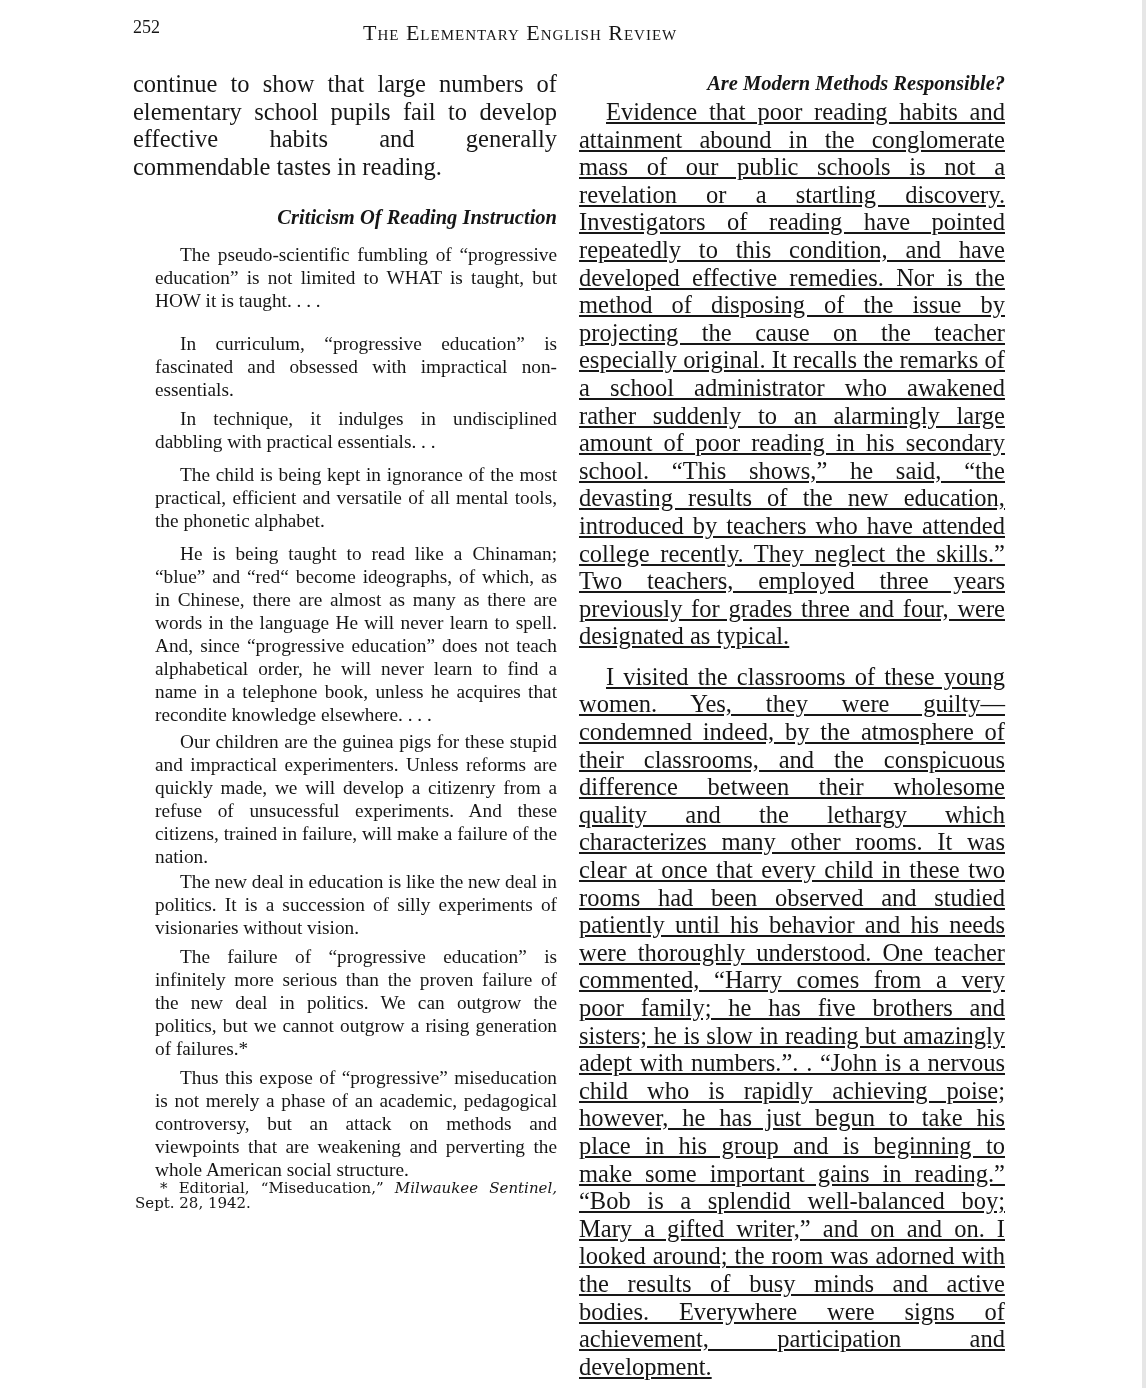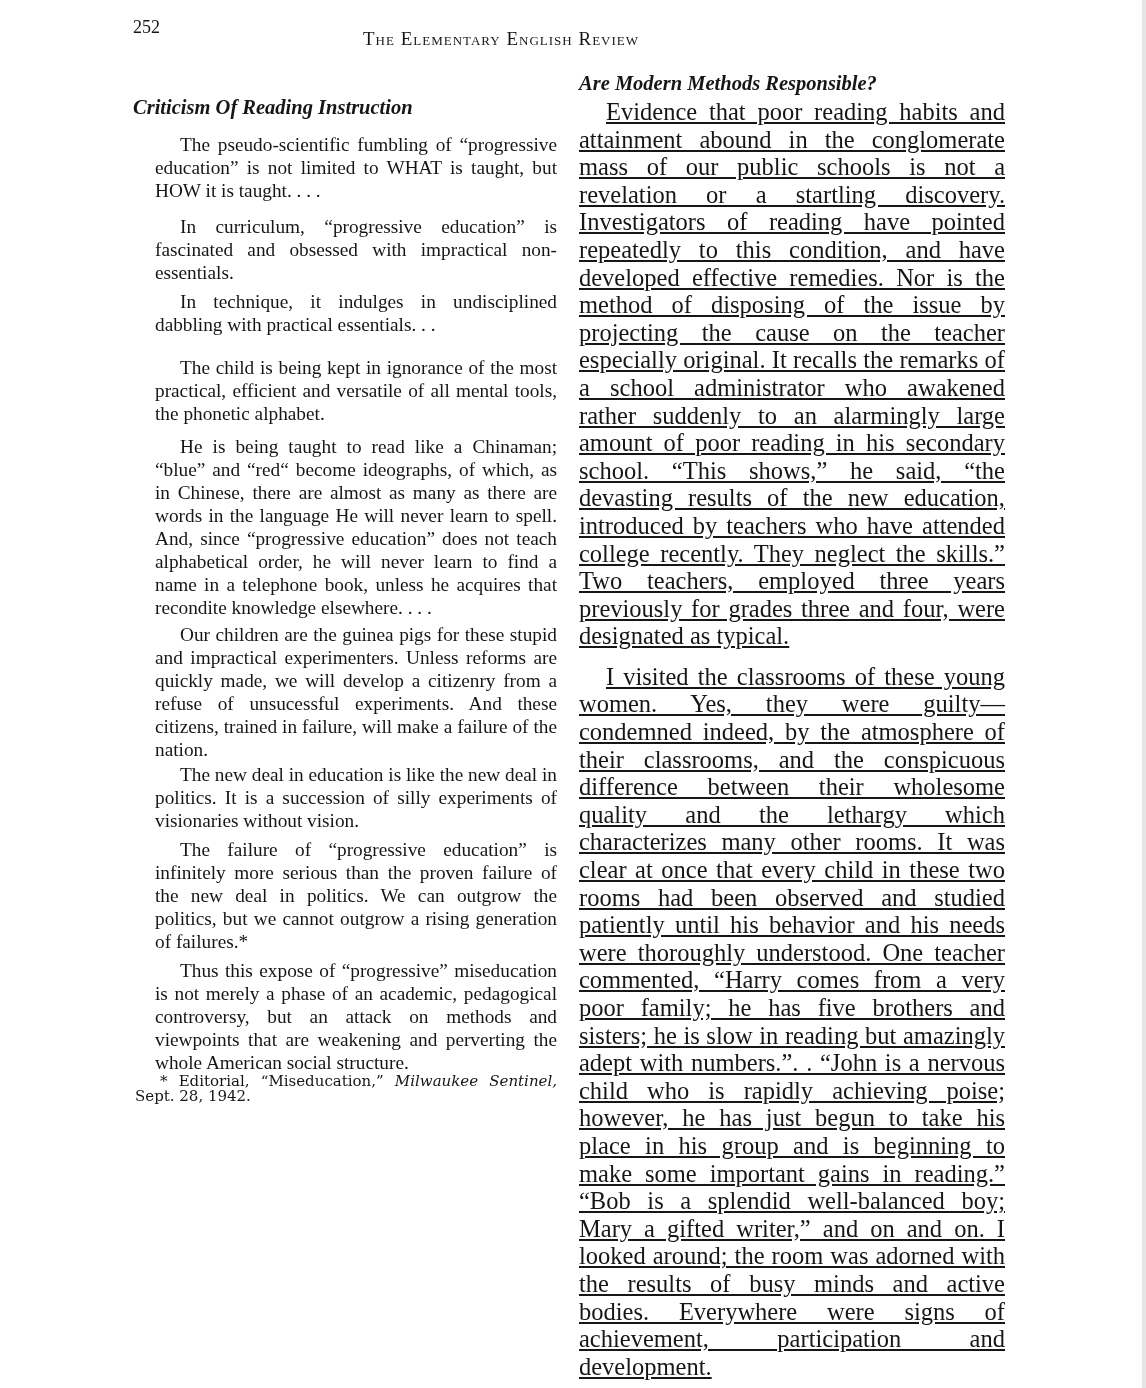--- a/index.html
+++ b/index.html
@@ -3,53 +3,54 @@
 <meta charset="utf-8">
 <style>
   html, body { margin:0; padding:0; }
   body {
     width:1146px; height:1388px; background:#ffffff; position:relative; overflow:hidden;
     font-family: "Liberation Serif", "DejaVu Serif", serif; color:#161616;
   }
   .edge-strip { position:absolute; right:0; top:0; width:4px; height:1388px; background:#e6e6e6; }
   .page-number { position:absolute; left:133px; top:17px; font-size:18px; font-weight:normal; }
   .running-head {
-    position:absolute; left:363px; top:28px; font-size:19px; letter-spacing:1px;
+    position:absolute; left:363px; top:20px; font-size:22px; letter-spacing:1px;
     font-variant:small-caps;
   }
   .col { position:absolute; top:70px; }
   .col-left { left:133px; width:424px; }
   .col-right { left:579px; width:426px; }
   p { margin:0; text-align:justify; }
   .body-text { font-size:24.5px; line-height:27.6px; }
   .indent { text-indent:27px;text-decoration:underline; }
   .heading {
-    font-style:italic; font-weight:bold; text-align:left; font-size:20.5px; line-height:26px;
+    font-style:italic; font-weight:bold; text-align:right; font-size:20.5px; line-height:26px;
   }
   .quote { padding-left:22px; font-size:19.3px; line-height:23px; }
   .quote p { text-indent:25px; }
   .footnote { font-family:"DejaVu Serif", serif; font-size:15px; line-height:15px; margin-left:-20px; }
   .footnote .ital { font-style:italic; }
 </style>
 </head>
 <body>
 
 <div class="edge-strip"></div>
 
 <div class="page-number">252</div>
 <div class="running-head">The Elementary English Review</div>
 
 <div class="col col-left">
+  <p class="body-text">continue to show that large numbers of elementary school pupils fail to develop effective habits and generally commendable tastes in reading.</p>
   <div class="heading" style="margin-top:24px;">Criticism Of Reading Instruction</div>
 
   <div class="quote" style="margin-top:13px;">
     <p>The pseudo-scientific fumbling of “progressive education” is not limited to WHAT is taught, but HOW it is taught. . . .</p>
-    <p style="margin-top:13px;">In curriculum, “progressive education” is fascinated and obsessed with impractical non-essentials.</p>
+    <p style="margin-top:20px;">In curriculum, “progressive education” is fascinated and obsessed with impractical non-essentials.</p>
     <p style="margin-top:6px;">In technique, it indulges in undisciplined dabbling with practical essentials. . .</p>
-    <p style="margin-top:20px;">The child is being kept in ignorance of the most practical, efficient and versatile of all mental tools, the phonetic alphabet.</p>
+    <p style="margin-top:10px;">The child is being kept in ignorance of the most practical, efficient and versatile of all mental tools, the phonetic alphabet.</p>
     <p style="margin-top:10px;">He is being taught to read like a Chinaman; “blue” and “red“ become ideographs, of which, as in Chinese, there are almost as many as there are words in the language He will never learn to spell. And, since “progressive education” does not teach alphabetical order, he will never learn to find a name in a telephone book, unless he acquires that recondite knowledge elsewhere. . . .</p>
     <p style="margin-top:4px;">Our children are the guinea pigs for these stupid and impractical experimenters. Unless reforms are quickly made, we will develop a citizenry from a refuse of unsucessful experiments. And these citizens, trained in failure, will make a failure of the nation.</p>
     <p style="margin-top:2px;">The new deal in education is like the new deal in politics. It is a succession of silly experiments of visionaries without vision.</p>
     <p style="margin-top:6px;">The failure of “progressive education” is infinitely more serious than the proven failure of the new deal in politics. We can outgrow the politics, but we cannot outgrow a rising generation of failures.*</p>
     <p style="margin-top:6px;">Thus this expose of “progressive” miseducation is not merely a phase of an academic, pedagogical controversy, but an attack on methods and viewpoints that are weakening and perverting the whole American social structure.</p>
     <p class="footnote"><span>* Editorial, “Miseducation,” </span><span class="ital">Milwaukee Sentinel,</span><span> Sept. 28, 1942.</span></p>
   </div>
 </div>
 
 <div class="col col-right">

